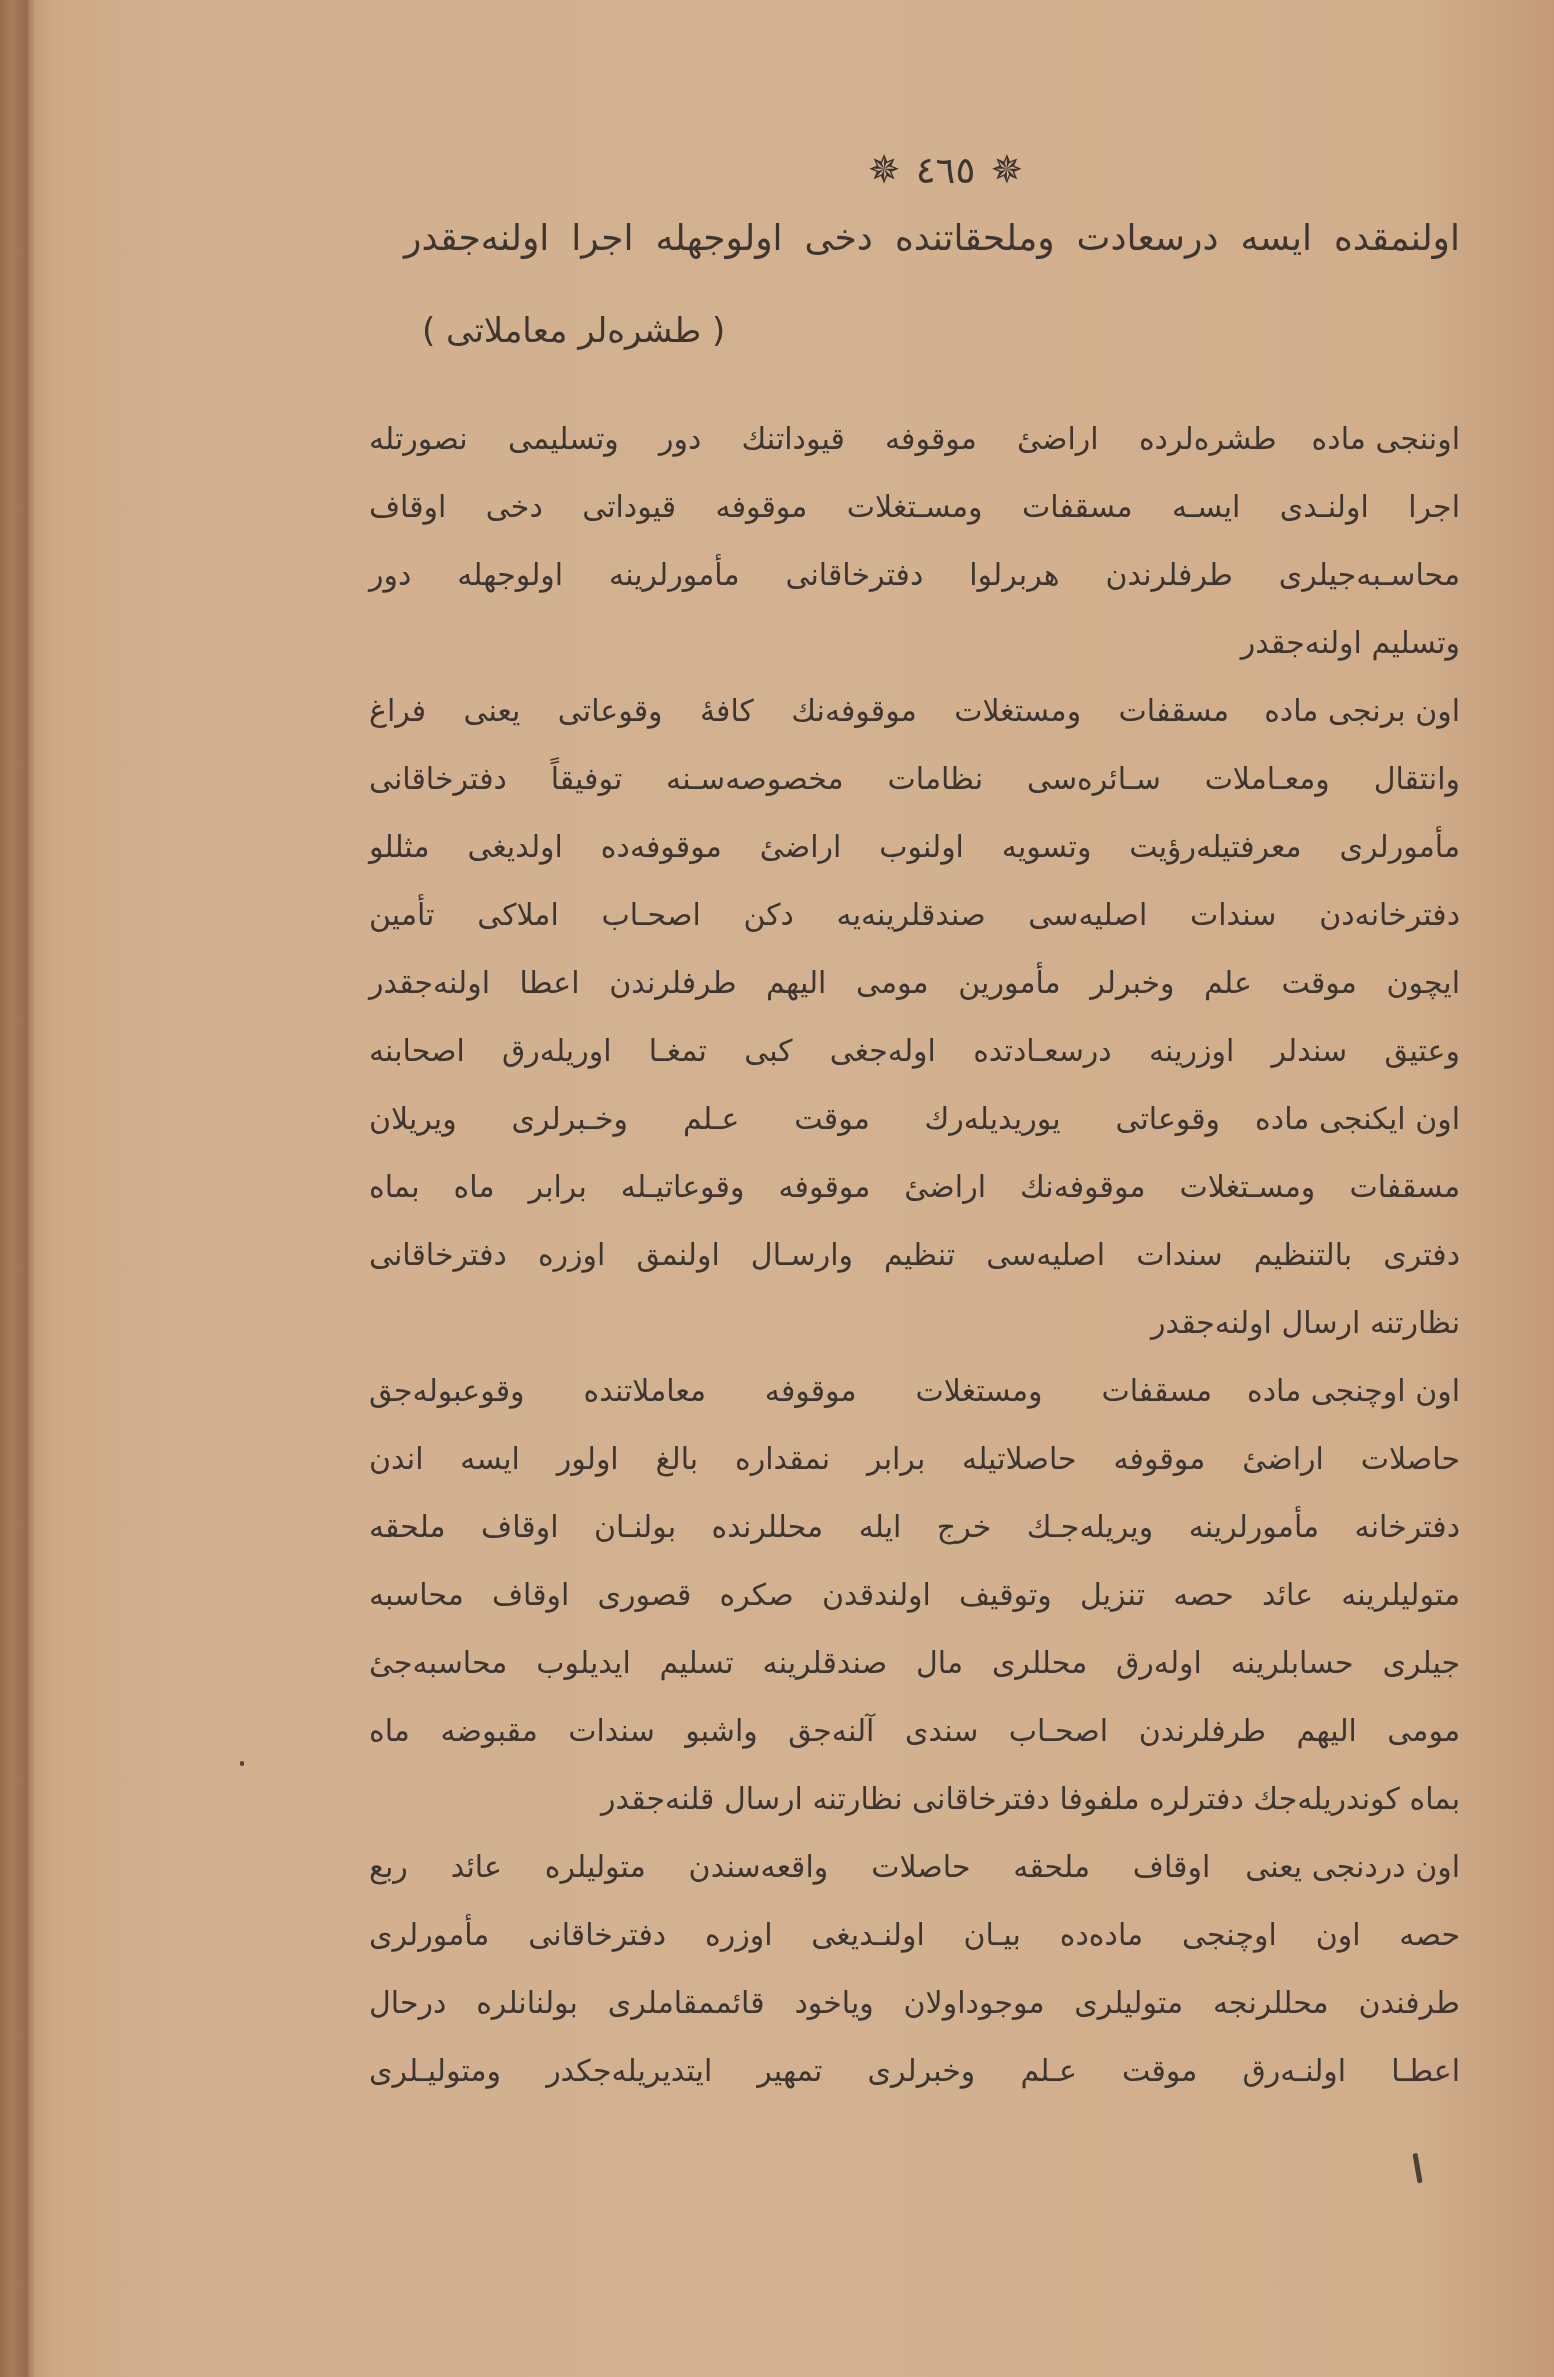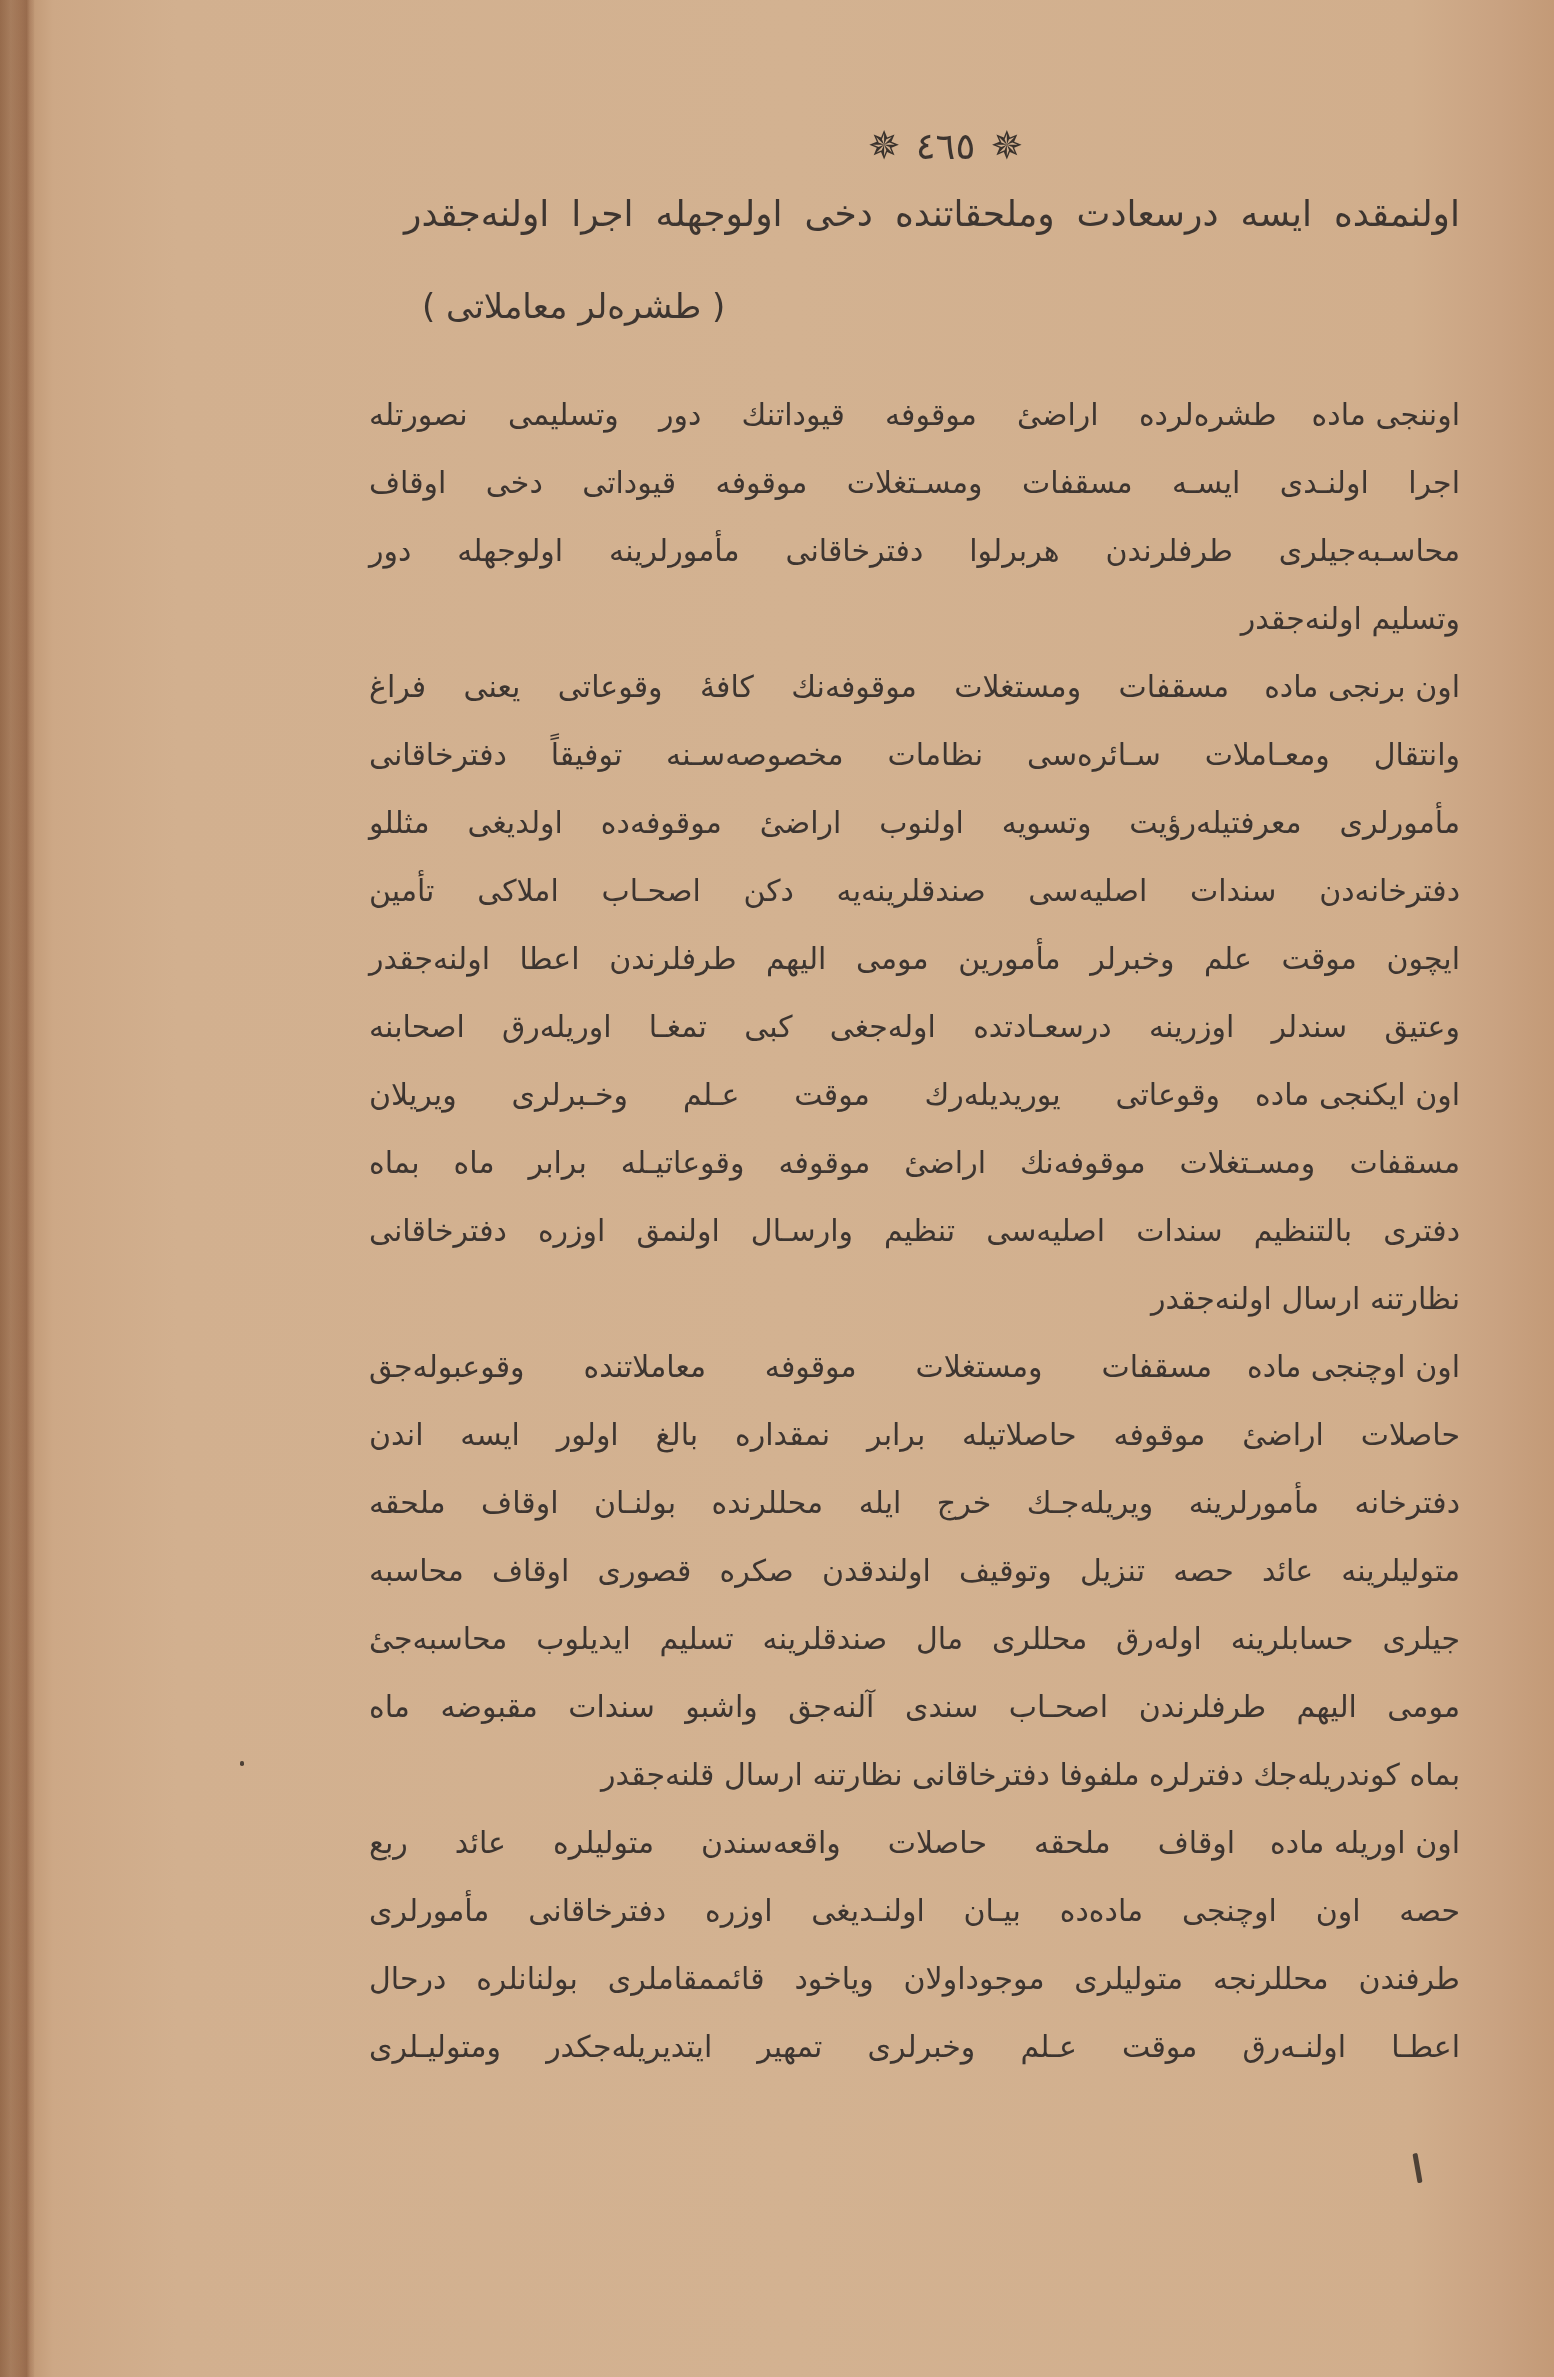--- a/index.html
+++ b/index.html
@@ -23,21 +23,21 @@
     }
     .spine-shadow {
       position: absolute;
       left: 0; top: 0;
       width: 34px; height: 2377px;
       background: linear-gradient(90deg, rgba(120,80,55,0.35), rgba(120,80,55,0.05));
     }
     .text-block {
       position: absolute;
       left: 369px;
-      top: 120px;
+      top: 144px;
       width: 1091px;
       direction: rtl;
       color: #3d3530;
       font-family: "DejaVu Sans", sans-serif;
     }
     .page-number {
       text-align: center;
       font-size: 37px;
       height: 51px;
       line-height: 51px;
@@ -131,21 +131,21 @@
       <div class="line"><span class="article-label">اون اوچنجی ماده</span><span>مسقفات ومستغلات موقوفه معاملاتنده وقوعبوله‌جق</span></div>
       <div class="line">حاصلات اراضیٔ موقوفه حاصلاتیله برابر نمقداره بالغ اولور ایسه اندن</div>
       <div class="line">دفترخانه مأمورلرینه ویریله‌جـك خرج ایله محللرنده بولنـان اوقاف ملحقه</div>
       <div class="line">متولیلرینه عائد حصه تنزیل وتوقیف اولندقدن صکره قصوری اوقاف محاسبه</div>
       <div class="line">جیلری حسابلرینه اوله‌رق محللری مال صندقلرینه تسلیم ایدیلوب محاسبه‌جیٔ</div>
       <div class="line">مومی الیهم طرفلرندن اصحـاب سندی آلنه‌جق واشبو سندات مقبوضه ماه</div>
       <div class="line last">بماه کوندریله‌جك دفترلره ملفوفا دفترخاقانی نظارتنه ارسال قلنه‌جقدر</div>
     </div>
 
     <div>
-      <div class="line"><span class="article-label">اون اوریله ماده</span><span>اوقاف ملحقه حاصلات واقعه‌سندن متولیلره عائد ربع</span></div>
+      <div class="line"><span class="article-label">اون دردنجی یعنی</span><span>اوقاف ملحقه حاصلات واقعه‌سندن متولیلره عائد ربع</span></div>
       <div class="line">حصه اون اوچنجی ماده‌ده بیـان اولنـدیغی اوزره دفترخاقانی مأمورلری</div>
       <div class="line">طرفندن محللرنجه متولیلری موجوداولان ویاخود قائممقاملری بولنانلره درحال</div>
       <div class="line">اعطـا اولنـه‌رق موقت عـلم وخبرلری تمهیر ایتدیریله‌جکدر ومتولیـلری</div>
     </div>
 
   </div>
 
   <div class="speck" style="left:240px; top:1761px; width:4.4px; height:5.3px;"></div>
   <div class="speck" style="left:1415px; top:2153px; width:5.3px; height:30px; transform:rotate(-10deg);"></div>
 </div>

